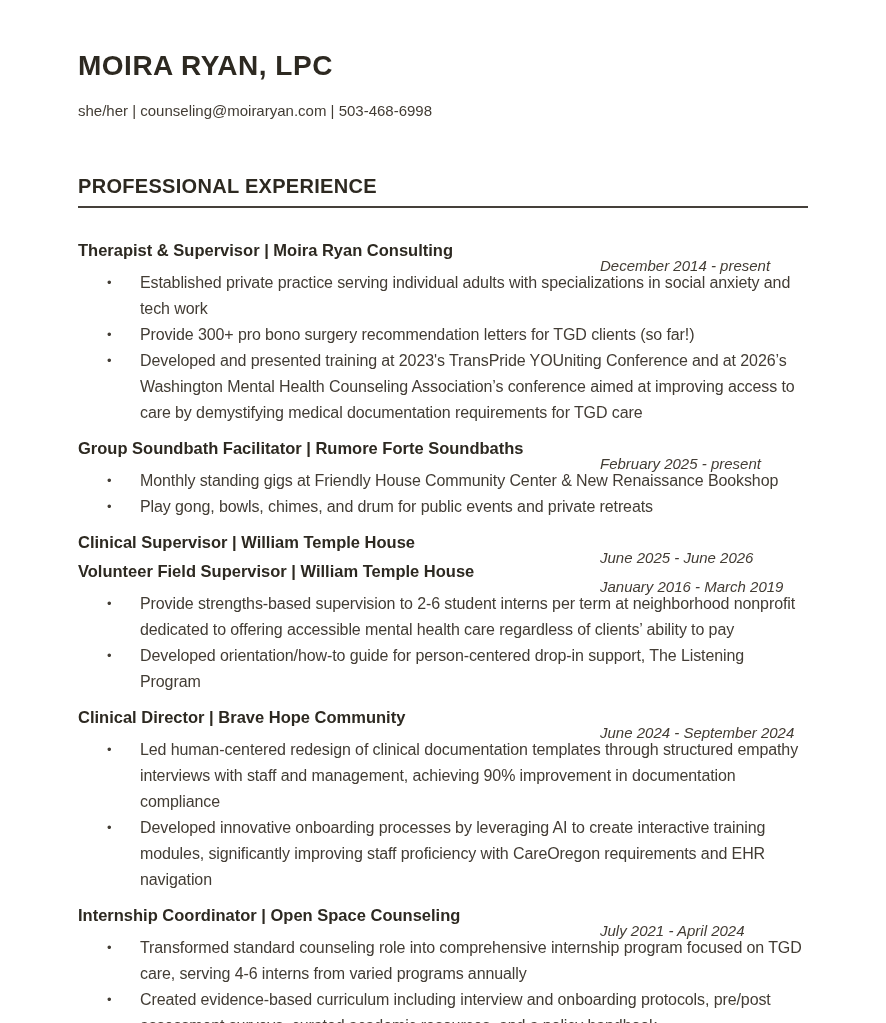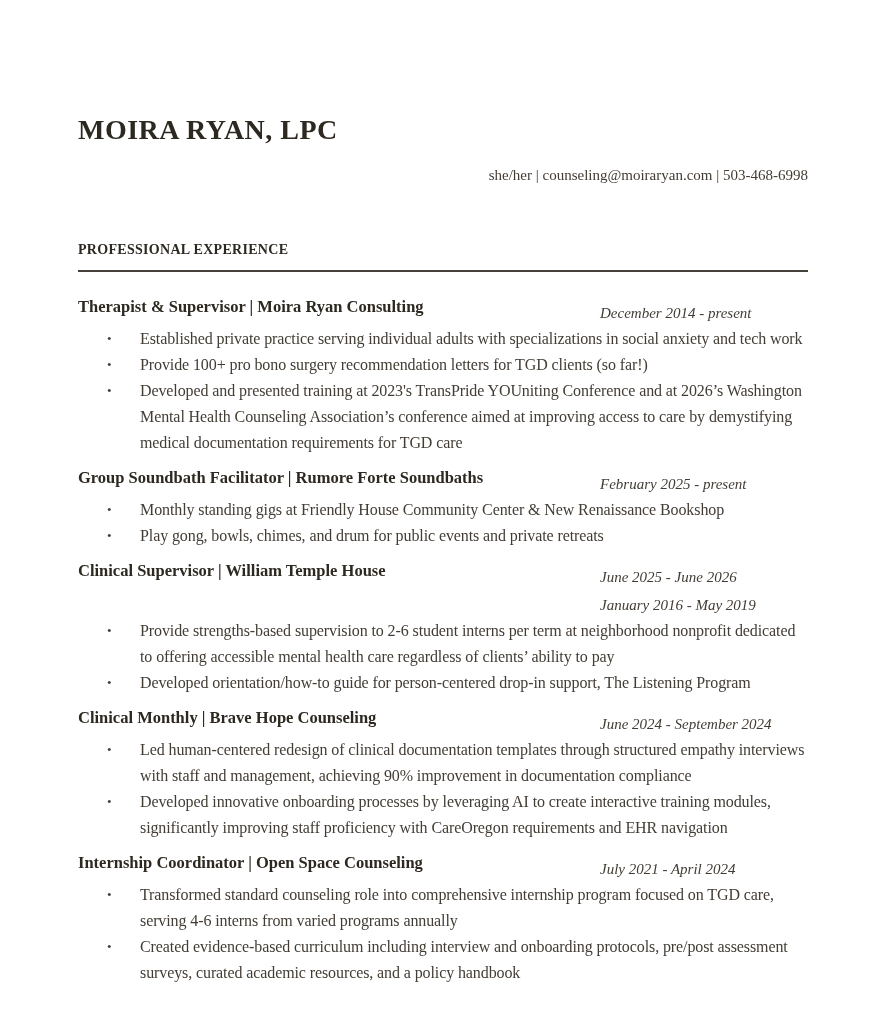--- a/index.html
+++ b/index.html
@@ -9,69 +9,68 @@
     --divider: #45403a;
   }
   * { box-sizing: border-box; }
   html, body { margin: 0; padding: 0; background: var(--bg); }
   .page {
     position: relative;
     width: 886px;
     height: 1023px;
     overflow: hidden;
     background: var(--bg);
-    padding: 116px 78px 0 78px;
-    font-family: Liberation Serif, serif;
+    padding: 52px 78px 0 78px;
+    font-family: Liberation Sans, sans-serif;
     color: var(--text);
   }
   .person-name {
     margin: 0;
     font-size: 28px;
     line-height: 28px;
     font-weight: bold;
     letter-spacing: 0.5px;
     color: var(--heading);
   }
   .contact-line {
     margin-top: 21px;
     font-size: 15px;
     line-height: 20px;
     color: var(--text);
-    text-align: right;
   }
   .section-title {
     margin: 55px 0 0 0;
-    font-size: 14px;
+    font-size: 20px;
     line-height: 20px;
     font-weight: bold;
     letter-spacing: 0.3px;
     color: var(--heading);
   }
   .section-rule {
     margin: 10px 0 0 0;
     border: none;
     height: 2px;
     background: var(--divider);
   }
-  .job { margin-top: 21px; }
+  .job { margin-top: 28px; }
   .job + .job { margin-top: 8px; }
   .role-row {
     position: relative;
     line-height: 28px;
     min-height: 28px;
   }
   .role-title {
     font-weight: bold;
     font-size: 16.5px;
     color: var(--heading);
   }
   .role-date {
     position: absolute;
     left: 522px;
-    top: 6px;
+    top: 16px;
     line-height: 28px;
     font-style: italic;
     font-size: 15px;
     font-weight: normal;
     color: var(--text);
     white-space: nowrap;
   }
   ul.bullets {
     list-style: none;
     margin: 5px 0 0 0;
@@ -108,21 +107,21 @@
   <h2 class="section-title">PROFESSIONAL EXPERIENCE</h2>
   <hr class="section-rule">
 
   <section class="job">
     <div class="role-row">
       <span class="role-title">Therapist &amp; Supervisor | Moira Ryan Consulting</span>
       <span class="role-date">December 2014 - present</span>
     </div>
     <ul class="bullets">
       <li>Established private practice serving individual adults with specializations in social anxiety and tech work</li>
-      <li>Provide 100+ pro bono surgery recommendation letters for TGD clients (so far!)</li>
+      <li>Provide 300+ pro bono surgery recommendation letters for TGD clients (so far!)</li>
       <li>Developed and presented training at 2023's TransPride YOUniting Conference and at 2026’s Washington Mental Health Counseling Association’s conference aimed at improving access to care by demystifying medical documentation requirements for TGD care</li>
     </ul>
   </section>
 
   <section class="job">
     <div class="role-row">
       <span class="role-title">Group Soundbath Facilitator | Rumore Forte Soundbaths</span>
       <span class="role-date">February 2025 - present</span>
     </div>
     <ul class="bullets">
@@ -130,31 +129,32 @@
       <li>Play gong, bowls, chimes, and drum for public events and private retreats</li>
     </ul>
   </section>
 
   <section class="job">
     <div class="role-row">
       <span class="role-title">Clinical Supervisor | William Temple House</span>
       <span class="role-date">June 2025 - June 2026</span>
     </div>
     <div class="role-row">
-      <span class="role-date">January 2016 - May 2019</span>
+      <span class="role-title">Volunteer Field Supervisor | William Temple House</span>
+      <span class="role-date">January 2016 - March 2019</span>
     </div>
     <ul class="bullets">
       <li>Provide strengths-based supervision to 2-6 student interns per term at neighborhood nonprofit dedicated to offering accessible mental health care regardless of clients’ ability to pay</li>
       <li>Developed orientation/how-to guide for person-centered drop-in support, The Listening Program</li>
     </ul>
   </section>
 
   <section class="job">
     <div class="role-row">
-      <span class="role-title">Clinical Monthly | Brave Hope Counseling</span>
+      <span class="role-title">Clinical Director | Brave Hope Community</span>
       <span class="role-date">June 2024 - September 2024</span>
     </div>
     <ul class="bullets">
       <li>Led human-centered redesign of clinical documentation templates through structured empathy interviews with staff and management, achieving 90% improvement in documentation compliance</li>
       <li>Developed innovative onboarding processes by leveraging AI to create interactive training modules, significantly improving staff proficiency with CareOregon requirements and EHR navigation</li>
     </ul>
   </section>
 
   <section class="job">
     <div class="role-row">

